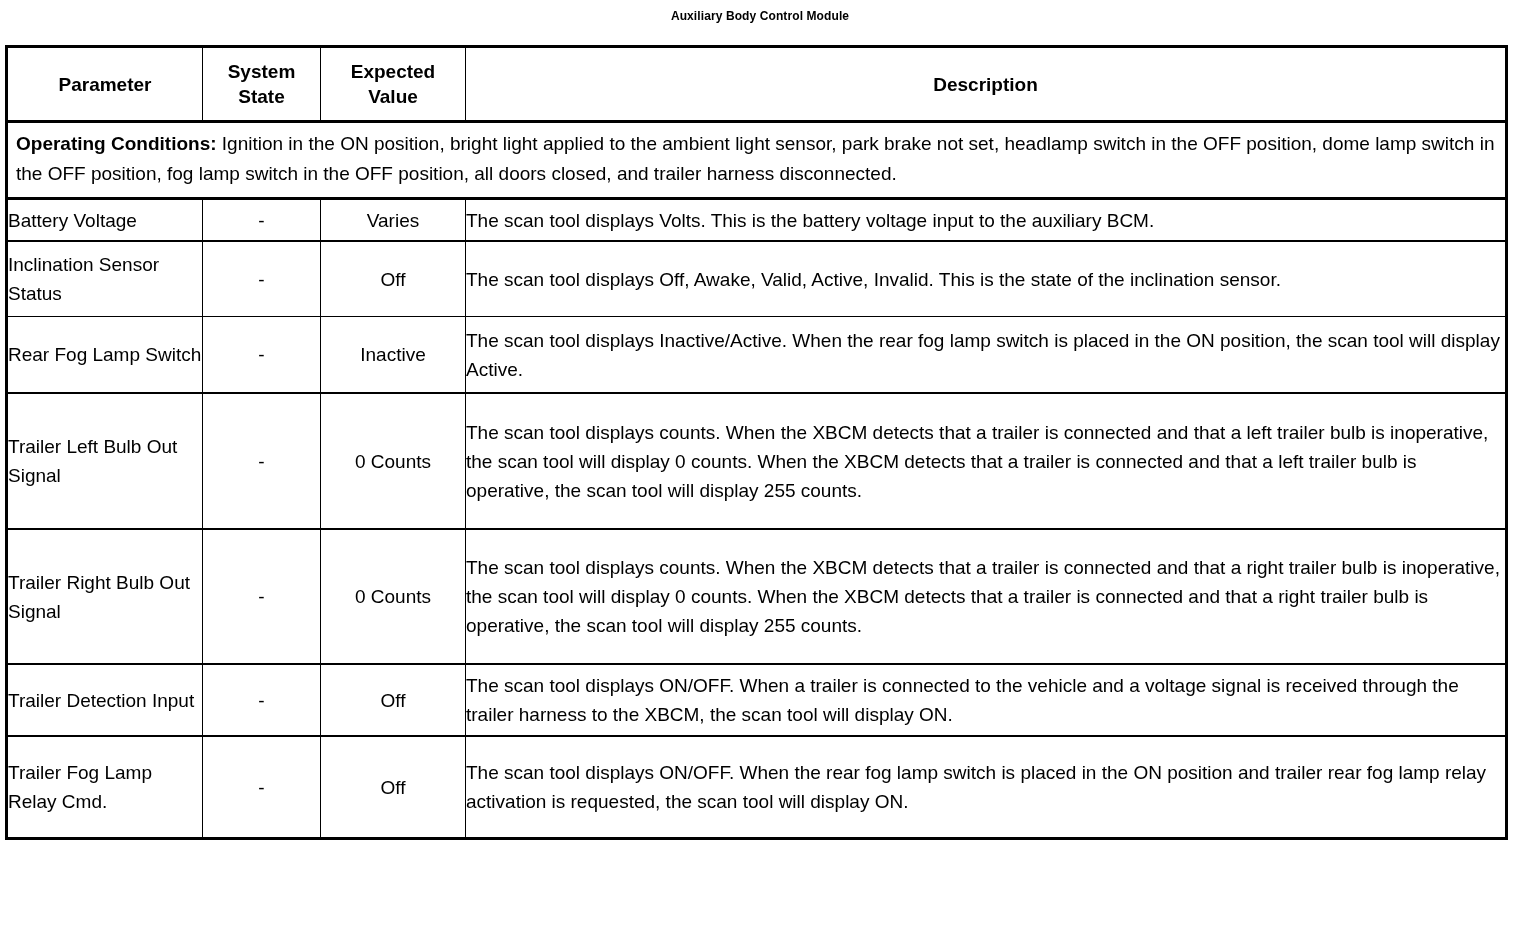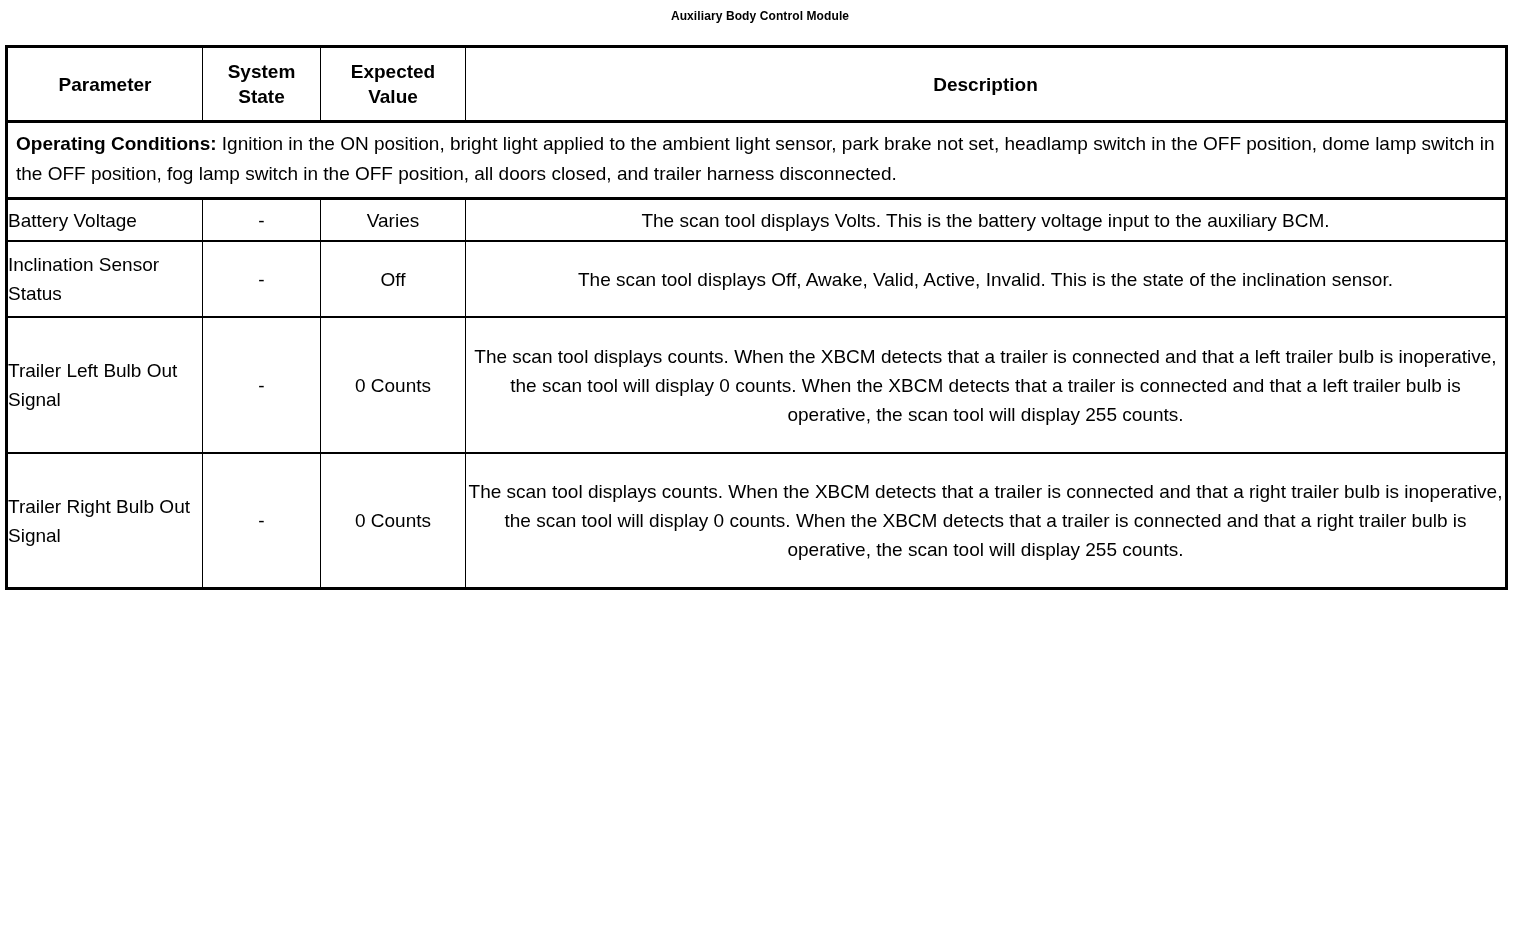--- a/index.html
+++ b/index.html
@@ -94,21 +94,21 @@
     vertical-align: middle;
     padding: 4px 6px 4px 8px;
     line-height: 30px;
     margin-top: 36px;
   }
   td.state, td.value {
     text-align: center;
     vertical-align: middle;
   }
   td.desc {
-    text-align: center;
+    text-align: left;
     vertical-align: middle;
     padding: 5px 8px 5px 7px;
     line-height: 30px;
   }
 
   tr.r-battery td { height: 40px; }
   tr.r-incl td    { height: 74px; }
   tr.r-rfl-relay td { height: 67px; }
   tr.r-rfl-switch td { height: 75px; }
   tr.r-left-bulb td { height: 134px; }
@@ -170,33 +170,51 @@
         </tr>
 
         <tr class="r-incl">
           <td class="param">Inclination Sensor Status</td>
           <td class="state">-</td>
           <td class="value">Off</td>
           <td class="desc">The scan tool displays Off, Awake, Valid, Active, Invalid. This is the state of the inclination sensor.</td>
         </tr>
 
 
+        <tr class="r-rfl-switch">
+          <td class="param">Rear Fog Lamp Switch</td>
+          <td class="state">-</td>
+          <td class="value">Inactive</td>
+          <td class="desc">The scan tool displays Inactive/Active. When the rear fog lamp switch is placed in the ON position, the scan tool will display Active.</td>
+        </tr>
 
         <tr class="r-left-bulb">
           <td class="param">Trailer Left Bulb Out Signal</td>
           <td class="state">-</td>
           <td class="value">0 Counts</td>
           <td class="desc">The scan tool displays counts. When the XBCM detects that a trailer is connected and that a left trailer bulb is inoperative, the scan tool will display 0 counts. When the XBCM detects that a trailer is connected and that a left trailer bulb is operative, the scan tool will display 255 counts.</td>
         </tr>
 
         <tr class="r-right-bulb">
           <td class="param">Trailer Right Bulb Out Signal</td>
           <td class="state">-</td>
           <td class="value">0 Counts</td>
           <td class="desc">The scan tool displays counts. When the XBCM detects that a trailer is connected and that a right trailer bulb is inoperative, the scan tool will display 0 counts. When the XBCM detects that a trailer is connected and that a right trailer bulb is operative, the scan tool will display 255 counts.</td>
         </tr>
 
-
+        <tr class="r-detect">
+          <td class="param">Trailer Detection Input</td>
+          <td class="state">-</td>
+          <td class="value">Off</td>
+          <td class="desc">The scan tool displays ON/OFF. When a trailer is connected to the vehicle and a voltage signal is received through the trailer harness to the XBCM, the scan tool will display ON.</td>
+        </tr>
+
+        <tr class="r-trailer-fog">
+          <td class="param">Trailer Fog Lamp Relay Cmd.</td>
+          <td class="state">-</td>
+          <td class="value">Off</td>
+          <td class="desc">The scan tool displays ON/OFF. When the rear fog lamp switch is placed in the ON position and trailer rear fog lamp relay activation is requested, the scan tool will display ON.</td>
+        </tr>
       </tbody>
     </table>
   </div>
 
 </div>
 
 </body></html>

